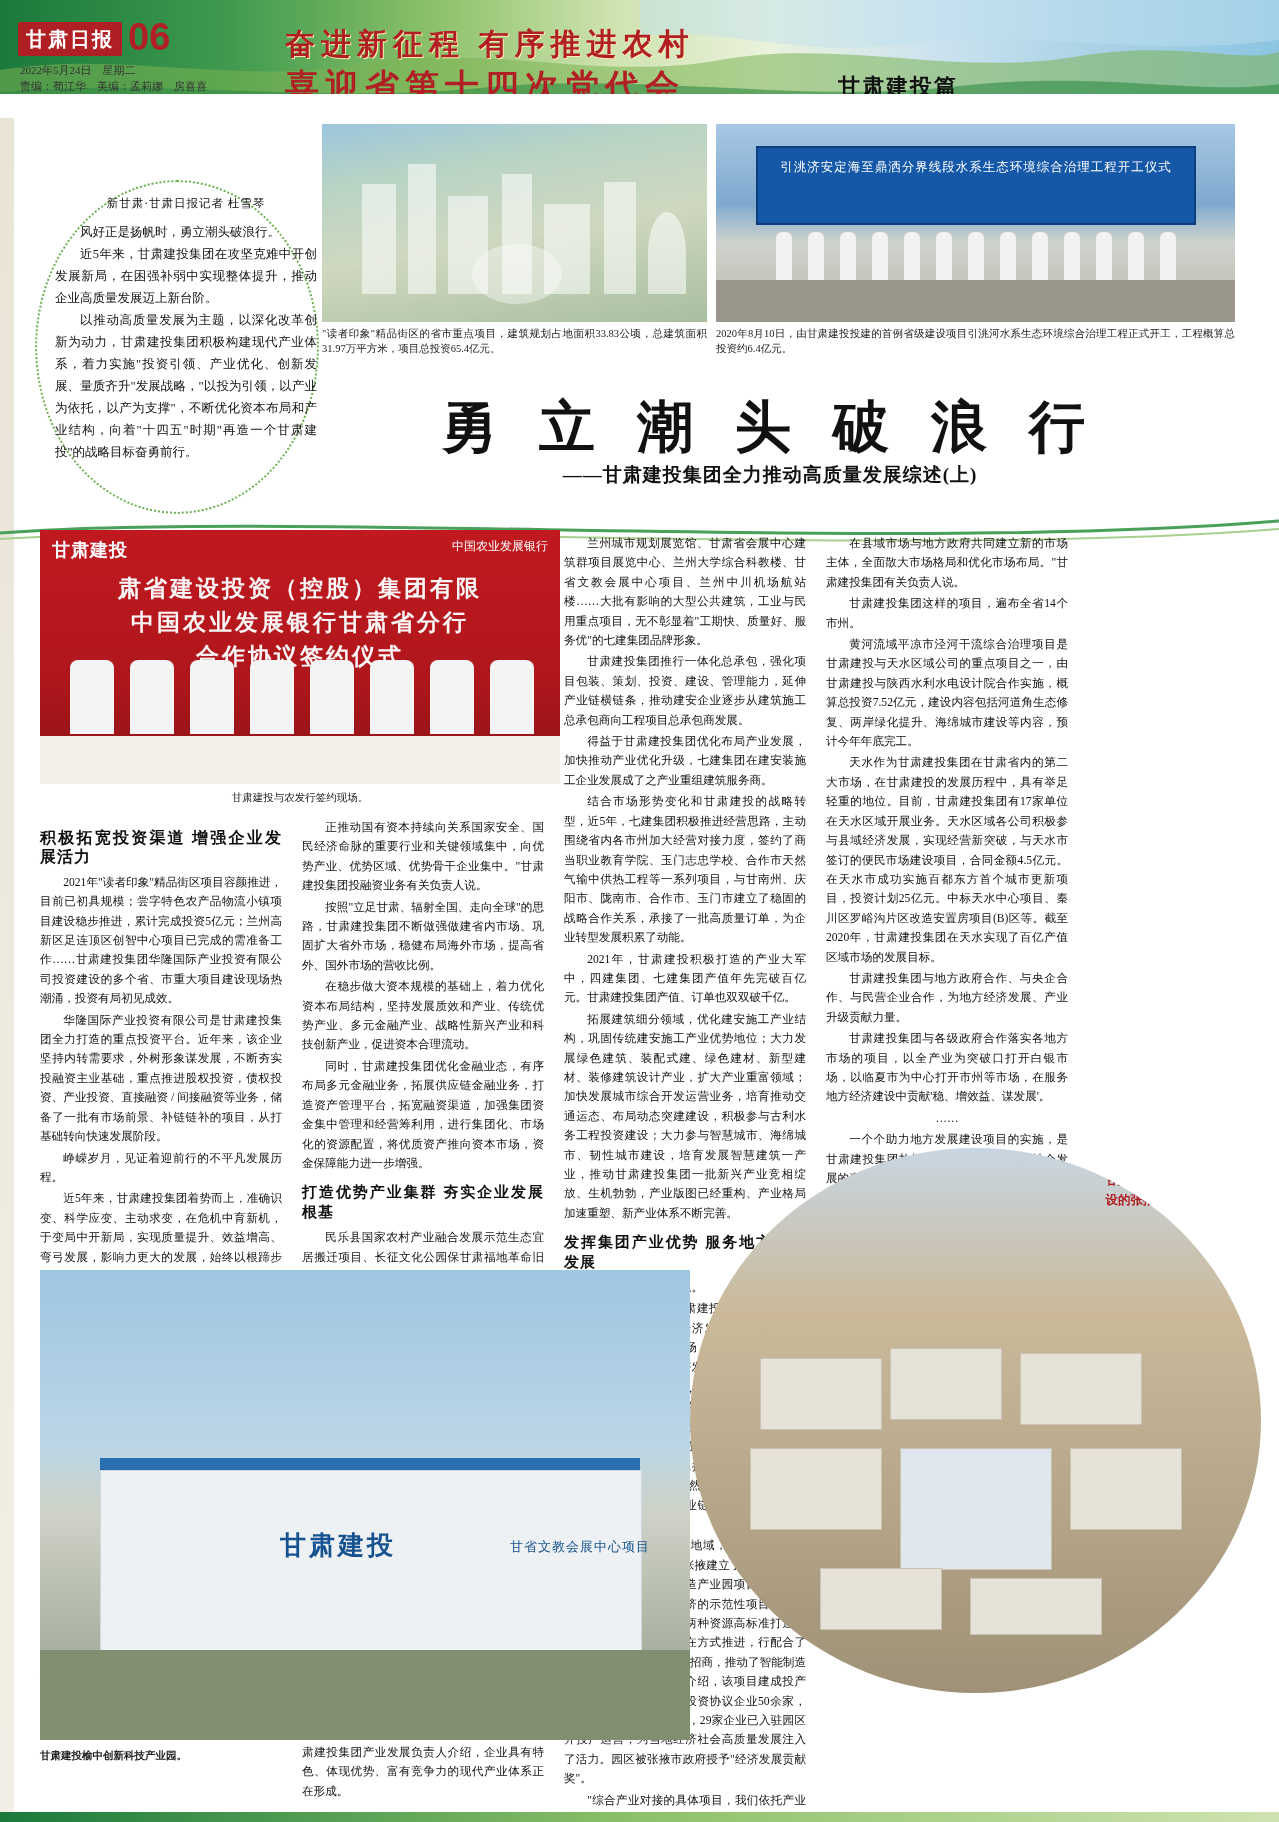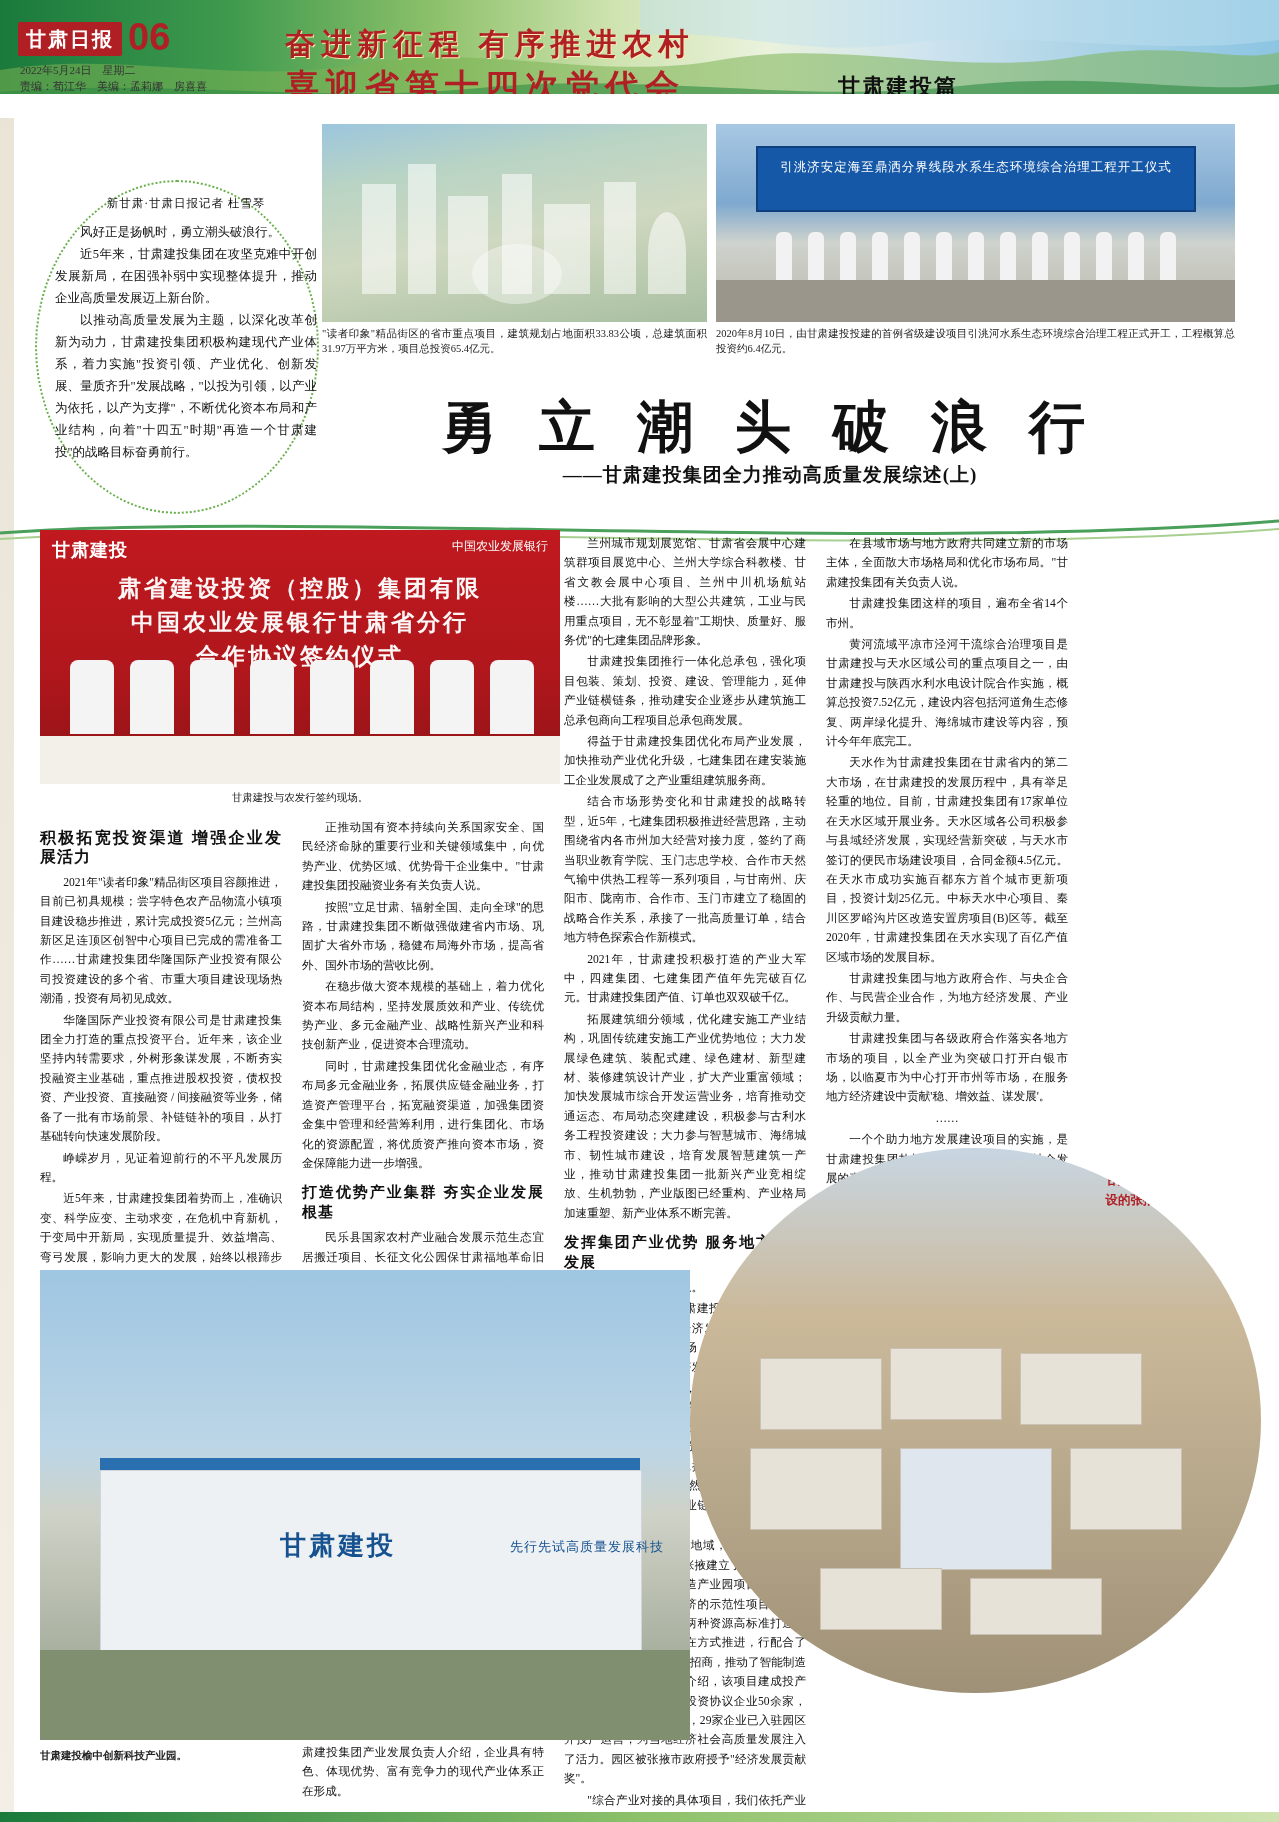--- a/index.html
+++ b/index.html
@@ -31,21 +31,21 @@
 
   
   .photo{position:absolute;background:#ccc;overflow:hidden;}
   .cap{position:absolute;font-size:10.5px;color:#222;line-height:15px;text-align:justify;}
 
   .ph1{left:322px;top:124px;width:385px;height:198px;
     background:linear-gradient(170deg,#9cc6dd 0%,#b9d4c4 25%,#cfd8c0 55%,#a8bfa0 100%);}
   .ph1 .blk{position:absolute;background:rgba(255,255,255,.55);}
   .ph2{left:716px;top:124px;width:519px;height:198px;
     background:linear-gradient(180deg,#a8c8e4 0%,#7fa9cf 40%,#cfd3cd 60%,#b8b5ab 100%);}
-  .ph2 .banner{position:absolute;left:40px;top:22px;width:440px;height:66px;background:#1558a8;border:2px solid #0d3f7d;
+  .ph2 .banner{position:absolute;left:40px;top:22px;width:440px;height:79px;background:#1558a8;border:2px solid #0d3f7d;
     color:#fff;font-size:12.5px;line-height:22px;text-align:center;padding-top:8px;box-sizing:border-box;letter-spacing:1px;}
   .ph2 .person{position:absolute;bottom:42px;width:16px;height:48px;background:#f2f2f2;border-radius:6px 6px 0 0;}
   .ph2 .ground{position:absolute;left:0;bottom:0;width:100%;height:42px;background:#9a968c;}
 
   
   .lead{position:absolute;left:55px;top:196px;width:262px;height:300px;}
   .lead .byline{font-size:11.5px;text-align:center;margin-bottom:10px;letter-spacing:1px;}
   .lead p{font-size:12.5px;line-height:22px;text-indent:2em;margin:0;text-align:justify;}
   .dots{position:absolute;left:35px;top:180px;width:280px;height:330px;border:2px dotted #6ab04c;
     border-radius:50%;}
@@ -213,21 +213,21 @@
     <p>为实现区域协同发展，四建集团着力打造产业经营特色，努力在张掖为辐射中心的河西走廊产业经济带，以庆阳为辐射中心的陇东产业经济带，以敦煌为辐射中心的大敦煌旅游文化经济圈通基地区产业经济带已基本建成。</p>
     <p>"我们产业经营向甘肃建投集团要跟主营主业、扩大企业市场份额，产业规模，提升经营效益的一个细带"。</p>
     <p>近5年来，甘肃建投集团在做大做强投资业务的同时，做实做优产业重，实现投资业务与产业发展双轮驱动做优做强，企业产业资质增值。</p>
     <p>"坚持产业为重，项目为重，我们科学深划长城城重点投资建设项目，推动打基础、补短板、强功能、利长远的重大产业项目落地。"甘肃建投集团产业发展负责人介绍，企业具有特色、体现优势、富有竞争力的现代产业体系正在形成。</p>
   </div>
 
   <div class="col" style="left:564px;top:534px;width:242px;">
     <p>兰州城市规划展览馆、甘肃省会展中心建筑群项目展览中心、兰州大学综合科教楼、甘省文教会展中心项目、兰州中川机场航站楼……大批有影响的大型公共建筑，工业与民用重点项目，无不彰显着"工期快、质量好、服务优"的七建集团品牌形象。</p>
     <p>甘肃建投集团推行一体化总承包，强化项目包装、策划、投资、建设、管理能力，延伸产业链横链条，推动建安企业逐步从建筑施工总承包商向工程项目总承包商发展。</p>
     <p>得益于甘肃建投集团优化布局产业发展，加快推动产业优化升级，七建集团在建安装施工企业发展成了之产业重组建筑服务商。</p>
-    <p>结合市场形势变化和甘肃建投的战略转型，近5年，七建集团积极推进经营思路，主动围绕省内各市州加大经营对接力度，签约了商当职业教育学院、玉门志忠学校、合作市天然气输中供热工程等一系列项目，与甘南州、庆阳市、陇南市、合作市、玉门市建立了稳固的战略合作关系，承接了一批高质量订单，结合地方特色探索合作新模式。</p>
+    <p>结合市场形势变化和甘肃建投的战略转型，近5年，七建集团积极推进经营思路，主动围绕省内各市州加大经营对接力度，签约了商当职业教育学院、玉门志忠学校、合作市天然气输中供热工程等一系列项目，与甘南州、庆阳市、陇南市、合作市、玉门市建立了稳固的战略合作关系，承接了一批高质量订单，为企业转型发展积累了动能。</p>
     <p>2021年，甘肃建投积极打造的产业大军中，四建集团、七建集团产值年先完破百亿元。甘肃建投集团产值、订单也双双破千亿。</p>
     <p>拓展建筑细分领域，优化建安施工产业结构，巩固传统建安施工产业优势地位；大力发展绿色建筑、装配式建、绿色建材、新型建材、装修建筑设计产业，扩大产业重富领域；加快发展城市综合开发运营业务，培育推动交通运态、布局动态突建建设，积极参与古利水务工程投资建设；大力参与智慧城市、海绵城市、韧性城市建设，培育发展智慧建筑一产业，推动甘肃建投集团一批新兴产业竞相绽放、生机勃勃，产业版图已经重构、产业格局加速重塑、新产业体系不断完善。</p>
     <h3>发挥集团产业优势 服务地方经济发展</h3>
     <p>初心不改，奋斗不息。</p>
     <p>站在新起点上，甘肃建投集团与时代同频共振，围绕服务地方经济发展，积极融入地域，打造平台，开拓市场，结合地方特色探索合作新模式，为地方经济发展贡献建投力量。</p>
     <p>紧密结合优势资源，甘肃建投集团积极转化政策机遇，把乡村振兴产业融入自身发展，在县域和乡村基础设施投资建设、现代农业、特色产业园区、乡村旅游、特色小镇及田园综合体建设等领域深入挖掘潜力，有序推进农村"煤改气"和"县县通"天然气管网及配套基础设施建设，推动上下游产业链有关联产业转型发展。</p>
     <p>四建集团围绕"服务地域，合作共赢"的理念，加强地域成果，在张掖建立了长有互惠"的经营模式。张掖智能制造产业园项目作为甘肃建投在当地发展民城经济的示范性项目，由四建集团整合政府、市场两种资源高标准打造，采用有地址运作、公司在方式推进，行配合了张掖市政府"筑巢引风"式招商，推动了智能制造产业集群快速形成。据介绍，该项目建成投产运营至今，园区共签订投资协议企业50余家，签约投资额100亿元以上，29家企业已入驻园区并投产运营，为当地经济社会高质量发展注入了活力。园区被张掖市政府授予"经济发展贡献奖"。</p>
     <p>"综合产业对接的具体项目，我们依托产业公司</p>
   </div>
 
@@ -240,21 +240,21 @@
     <p>甘肃建投集团与各级政府合作落实各地方市场的项目，以全产业为突破口打开白银市场，以临夏市为中心打开市州等市场，在服务地方经济建设中贡献'稳、增效益、谋发展'。</p>
     <p style="text-align:center;text-indent:0;">……</p>
     <p>一个个助力地方发展建设项目的实施，是甘肃建投集团扎根本土，服务地方经济社会发展的真实写照。</p>
     <p>"十四五"时期，甘肃建投集团将持续发挥国企优势，进一步深化企业合作，加快推进项目建设，为经济社会高质量发展再立新功。</p>
   </div>
 
   <div class="photo ph4">
     <div class="bldroof"></div>
     <div class="bld"></div>
     <div class="sign">甘肃建投</div>
-    <div class="sign2">先行先试高质量发展科技</div>
+    <div class="sign2">甘省文教会展中心项目</div>
     <div class="lawn"></div>
   </div>
   <div class="cap cap-ph4">甘肃建投榆中创新科技产业园。</div>
 
   <div class="circle-photo">
     <div class="cbl" style="left:70px;top:210px;width:120px;height:70px;"></div>
     <div class="cbl" style="left:200px;top:200px;width:110px;height:70px;"></div>
     <div class="cbl" style="left:330px;top:205px;width:120px;height:70px;"></div>
     <div class="cbl" style="left:60px;top:300px;width:130px;height:80px;"></div>
     <div class="cbl" style="left:210px;top:300px;width:150px;height:120px;background:#dfe6ee;"></div>

